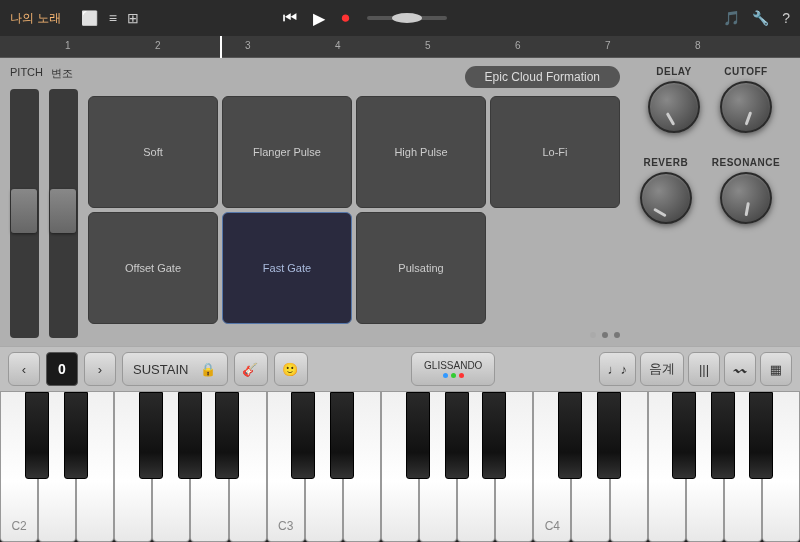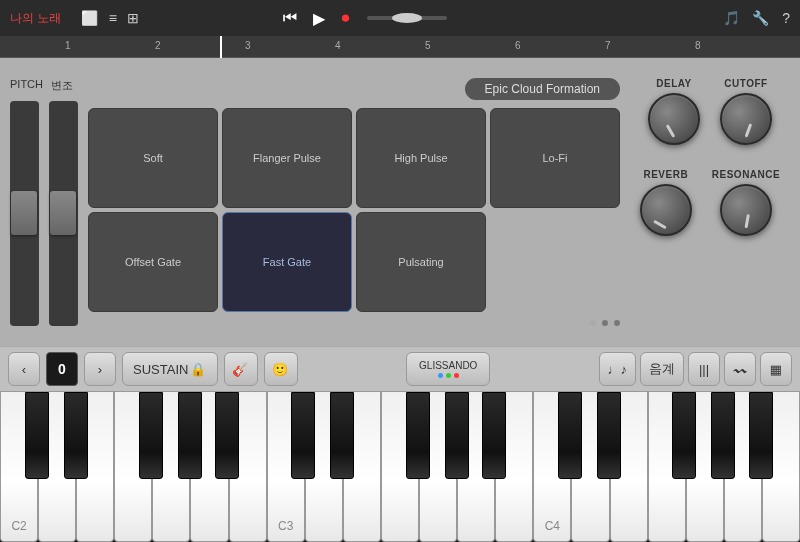--- a/index.html
+++ b/index.html
@@ -14,21 +14,21 @@
     
     #top-bar {
       height: 36px;
       background: #2b2b2b;
       display: flex;
       align-items: center;
       padding: 0 10px;
       gap: 10px;
     }
     .top-bar-title {
-      color: #ef4444;
+      color: #fdba74;
       font-size: 12px;
       margin-right: 10px;
     }
     .top-icon {
       color: #ccc;
       font-size: 14px;
       cursor: pointer;
     }
     .transport-controls {
       display: flex;
@@ -78,21 +78,21 @@
       top: 0;
       left: 220px;
     }
 
     
     #instrument-area {
       height: 288px;
       background: #b0b0b0;
       display: flex;
       align-items: stretch;
-      padding: 20px 10px;
+      padding: 8px 10px;
       gap: 10px;
     }
 
     
     .left-sliders {
       display: flex;
       flex-direction: column;
       gap: 4px;
       min-width: 68px;
     }
@@ -270,21 +270,21 @@
       border-radius: 4px;
       color: #fff;
       font-size: 14px;
       display: flex;
       align-items: center;
       justify-content: center;
       font-weight: bold;
     }
     .sustain-btn {
       padding: 12px 10px;
-      gap: 2px;
+      gap: 12px;
     }
     .glissando-btn {
       padding: 0 12px;
       flex-direction: column;
       gap: 2px;
     }
     .glissando-dots {
       display: flex;
       gap: 3px;
     }

